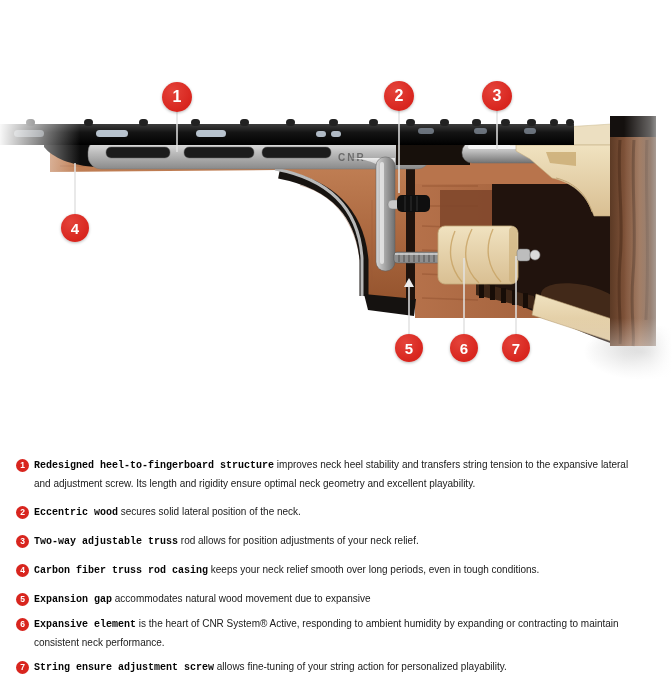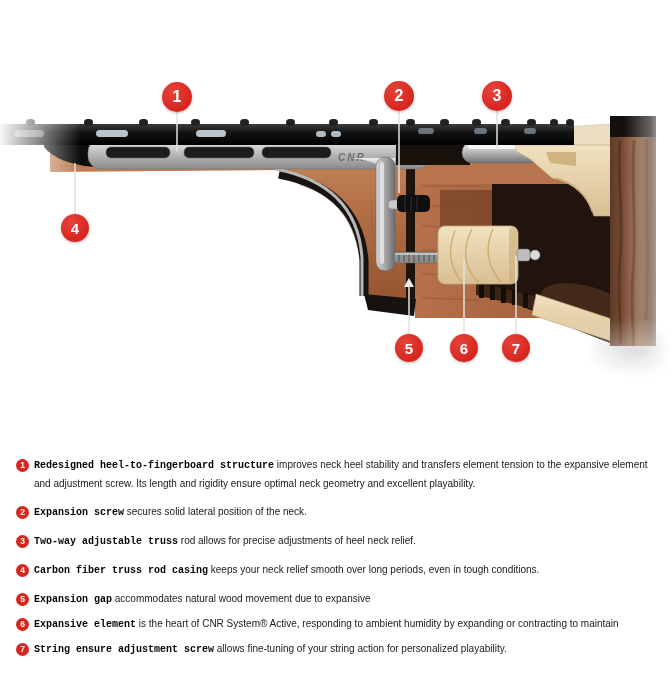--- a/index.html
+++ b/index.html
@@ -1,19 +1,19 @@
 <!DOCTYPE html>
 <html><head>
 <meta charset="utf-8">
 <style>
   html,body{margin:0;padding:0;background:#ffffff;}
   body{width:672px;height:698px;position:relative;overflow:hidden;
        font-family:"Liberation Sans",sans-serif;}
   .stage{position:absolute;inset:0;}
-  .photo{position:absolute;left:0;top:0;width:672px;height:440px;font-style:italic;}
+  .photo{position:absolute;left:0;top:0;width:672px;height:440px;}
   .photo svg{display:block;}
 
   
   .badge{position:absolute;border-radius:50%;background:radial-gradient(circle at 36% 30%,#e4433a,#d8251e 70%);
          color:#fff;font-weight:bold;display:flex;align-items:center;justify-content:center;
          box-shadow:0 1px 3px rgba(0,0,0,.28);}
   .badge.lg{width:30px;height:30px;font-size:16px;}
   .badge.sm{width:28px;height:28px;font-size:15px;}
 
   
@@ -286,41 +286,41 @@
   <div class="badge sm" style="left:450px;top:334px;">
     <span>6</span>
     </div>
   <div class="badge sm" style="left:502px;top:334px;">
     <span>7</span>
     </div>
 
   <div class="legend">
 
     <div class="lrow">
-      <span class="bullet">1</span><b>Redesigned heel-to-fingerboard structure</b><span> improves neck heel stability and transfers element tension to the expansive element</span><span class="l2">and adjustment screw. Its length and rigidity ensure optimal neck geometry and excellent playability.</span>
-    </div>
-
-    <div class="lrow">
-      <span class="bullet">2</span><b>Expansion screw</b><span> secures solid lateral position of the neck.</span>
-    </div>
-
-    <div class="lrow">
-      <span class="bullet">3</span><b>Two-way adjustable truss</b><span> rod allows for precise adjustments of heel neck relief.</span>
+      <span class="bullet">1</span><b>Redesigned heel-to-fingerboard structure</b><span> improves neck heel stability and transfers string tension to the expansive lateral</span><span class="l2">and adjustment screw. Its length and rigidity ensure optimal neck geometry and excellent playability.</span>
+    </div>
+
+    <div class="lrow">
+      <span class="bullet">2</span><b>Eccentric wood</b><span> secures solid lateral position of the neck.</span>
+    </div>
+
+    <div class="lrow">
+      <span class="bullet">3</span><b>Two-way adjustable truss</b><span> rod allows for position adjustments of your neck relief.</span>
     </div>
 
     <div class="lrow">
       <span class="bullet">4</span><b>Carbon fiber truss rod casing</b><span> keeps your neck relief smooth over long periods, even in tough conditions.</span>
     </div>
 
     <div class="lrow tight">
       <span class="bullet">5</span><b>Expansion gap</b><span> accommodates natural wood movement due to expansive</span>
     </div>
 
     <div class="lrow tight">
-      <span class="bullet">6</span><b>Expansive element</b><span> is the heart of CNR System® Active, responding to ambient humidity by expanding or contracting to maintain</span>
+      <span class="bullet">6</span><b>Expansive element</b><span> is the heart of CNR System® Active, responding to ambient humidity by expanding or contracting to maintain</span><span class="l2">consistent neck performance.</span>
     </div>
 
     <div class="lrow">
       <span class="bullet">7</span><b>String ensure adjustment screw</b><span> allows fine-tuning of your string action for personalized playability.</span>
     </div>
 
   </div>
 </div>
 
 </body></html>

